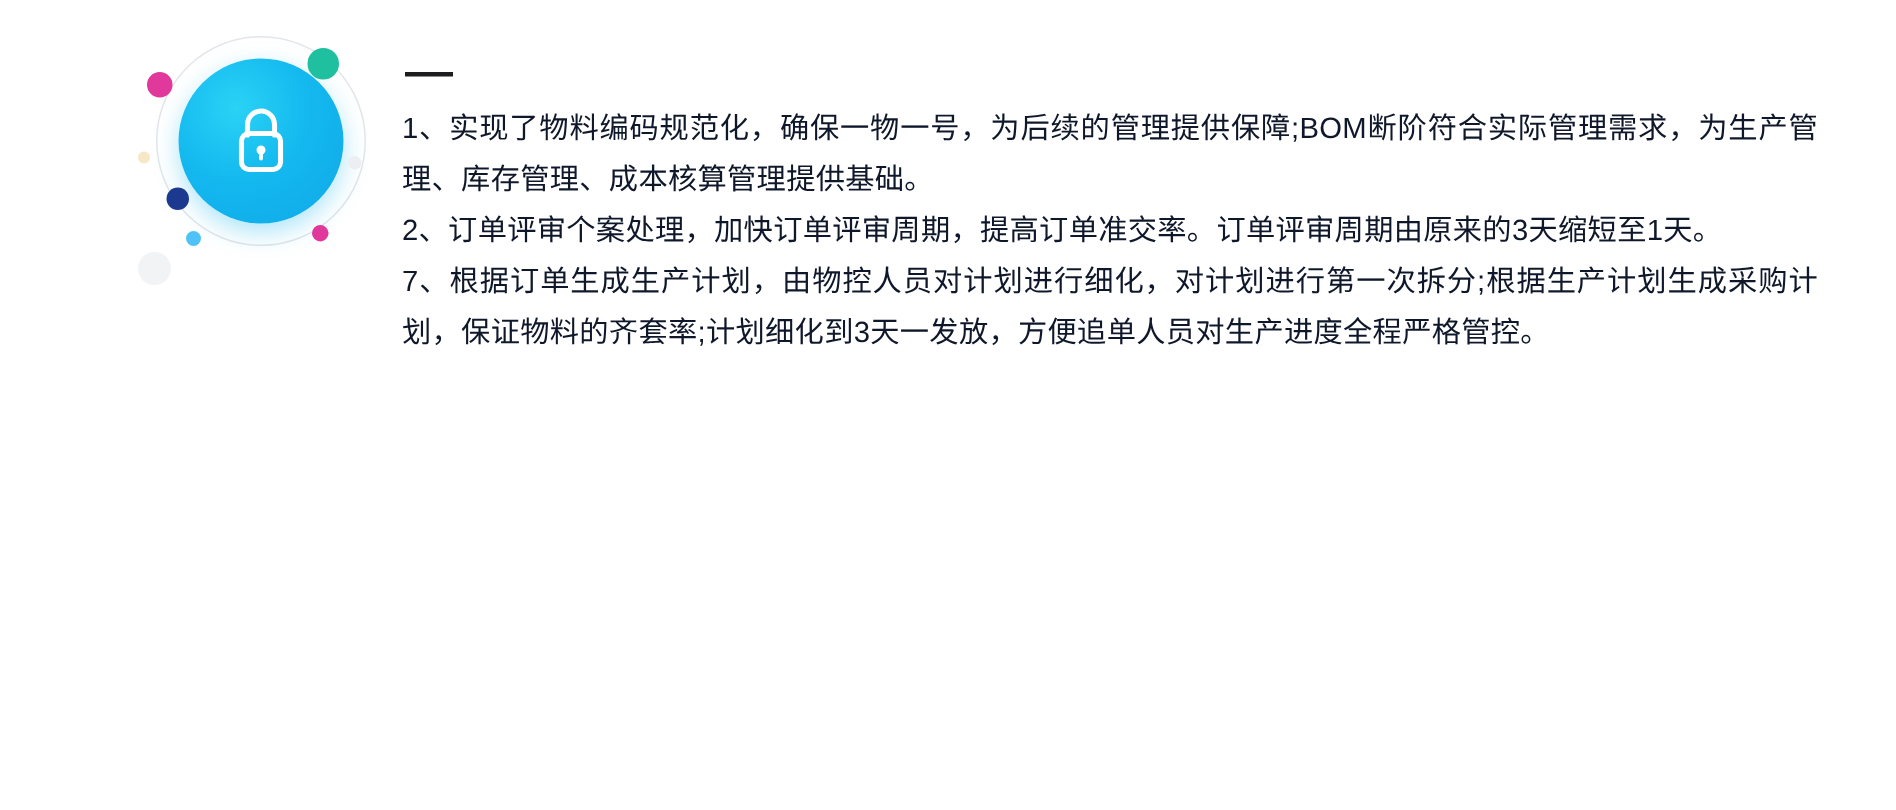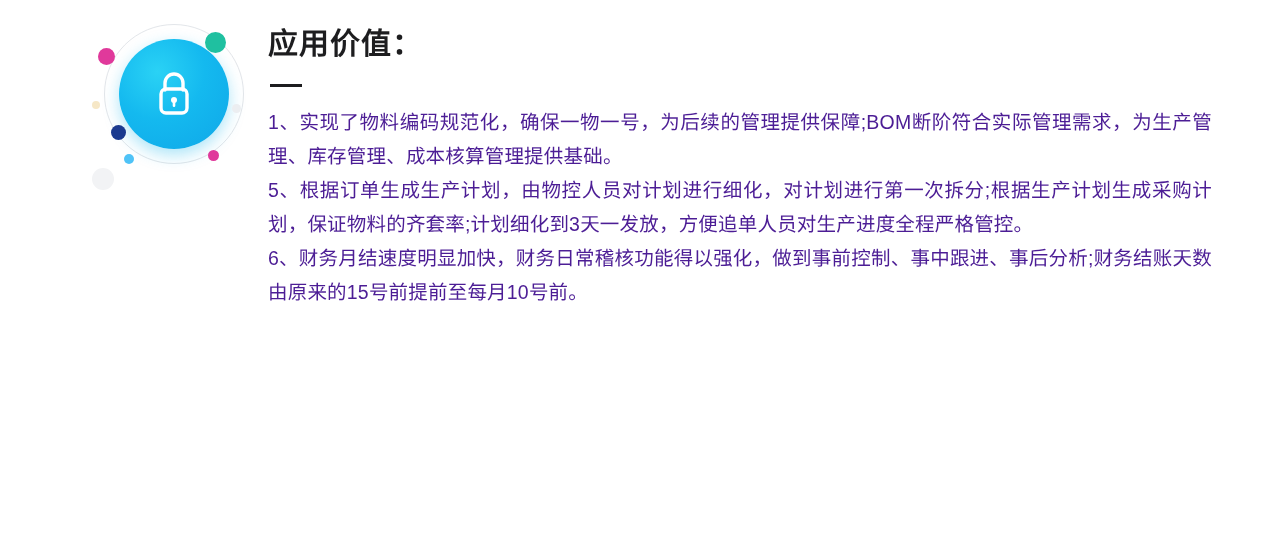--- a/index.html
+++ b/index.html
@@ -100,21 +100,21 @@
 
   .body-list {
     margin: 0;
     padding: 0;
     list-style: none;
   }
 
   .body-list li {
     font-size: 19.5px;
     line-height: 34px;
-    color: #4c1d95;
+    color: #0f172a;
     letter-spacing: 0.2px;
     text-align: justify;
   }
 </style>
 </head>
 <body>
 
 <div class="page">
 
   <div class="illustration">
@@ -130,23 +130,22 @@
     <span class="dot dot-green"></span>
     <span class="dot dot-navy"></span>
     <span class="dot dot-blue-sm"></span>
     <span class="dot dot-pink-2"></span>
     <span class="dot dot-cream"></span>
     <span class="dot dot-faint"></span>
     <span class="dot dot-faint-2"></span>
   </div>
 
   <div class="content">
-    <h1 class="title">应用价值：</h1>
     <div class="title-rule"></div>
 
     <ul class="body-list">
       <li>1、实现了物料编码规范化，确保一物一号，为后续的管理提供保障;BOM断阶符合实际管理需求，为生产管理、库存管理、成本核算管理提供基础。</li>
-      <li>5、根据订单生成生产计划，由物控人员对计划进行细化，对计划进行第一次拆分;根据生产计划生成采购计划，保证物料的齐套率;计划细化到3天一发放，方便追单人员对生产进度全程严格管控。</li>
-      <li>6、财务月结速度明显加快，财务日常稽核功能得以强化，做到事前控制、事中跟进、事后分析;财务结账天数由原来的15号前提前至每月10号前。</li>
+      <li>2、订单评审个案处理，加快订单评审周期，提高订单准交率。订单评审周期由原来的3天缩短至1天。</li>
+      <li>7、根据订单生成生产计划，由物控人员对计划进行细化，对计划进行第一次拆分;根据生产计划生成采购计划，保证物料的齐套率;计划细化到3天一发放，方便追单人员对生产进度全程严格管控。</li>
     </ul>
   </div>
 
 </div>
 
 </body></html>

